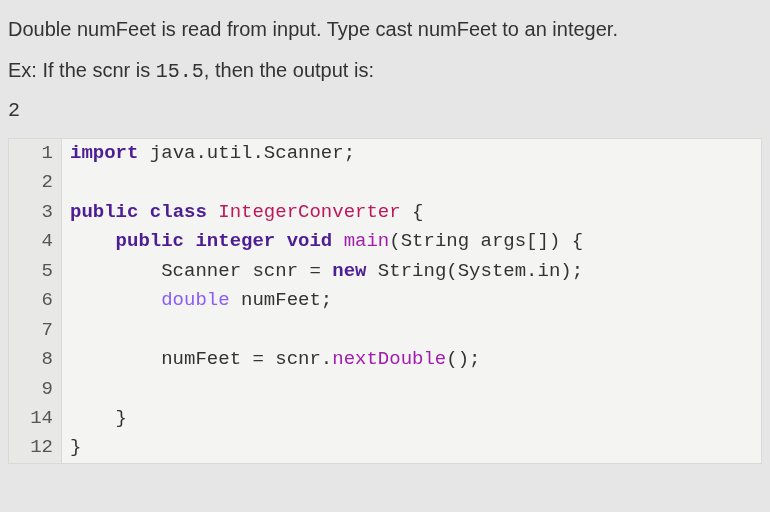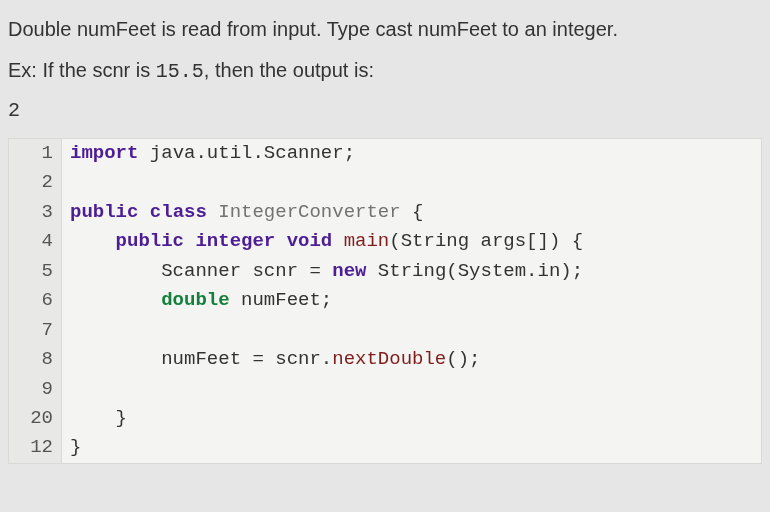--- a/index.html
+++ b/index.html
@@ -46,24 +46,24 @@
   }
   .code {
     padding-left: 8px;
     white-space: pre;
     flex: 1;
   }
   .hl {
     background: #e2e2df;
   }
   .kw   { color: #4c1d95; font-weight: bold; }
-  .type { color: #15803d; font-weight: bold; }
-  .cls  { color: #737373; }
+  .type { color: #8b5cf6; font-weight: normal; }
+  .cls  { color: #be185d; }
   .str  { color: #a03030; }
-  .mtd  { color: #7f1d1d; }
+  .mtd  { color: #a21caf; }
 </style>
 </head>
 <body>
 
 <div class="prompt-line">Double numFeet is read from input. Type cast numFeet to an integer.</div>
 
 <div class="prompt-line">
   <span>Ex: If the scnr is </span><span class="example-input">15.5</span><span>, then the output is:</span>
 </div>
 
@@ -111,21 +111,21 @@
     <div class="code"><span>        </span><span>numFeet = scnr.</span><span class="mtd">nextDouble</span><span>();</span></div>
   </div>
 
   <div class="code-row">
     <div class="gutter">9</div>
     <div class="code"></div>
   </div>
 
 
   <div class="code-row">
-    <div class="gutter">20</div>
+    <div class="gutter">14</div>
     <div class="code"><span>    </span><span>}</span></div>
   </div>
 
   <div class="code-row">
     <div class="gutter">12</div>
     <div class="code"><span>}</span></div>
   </div>
 
 </div>
 

